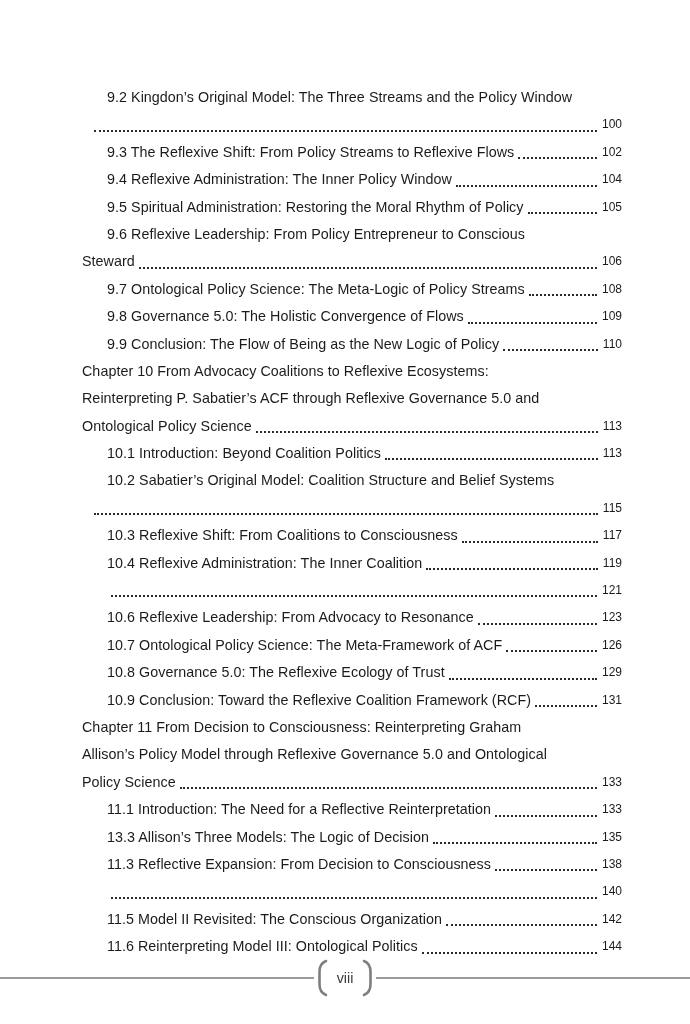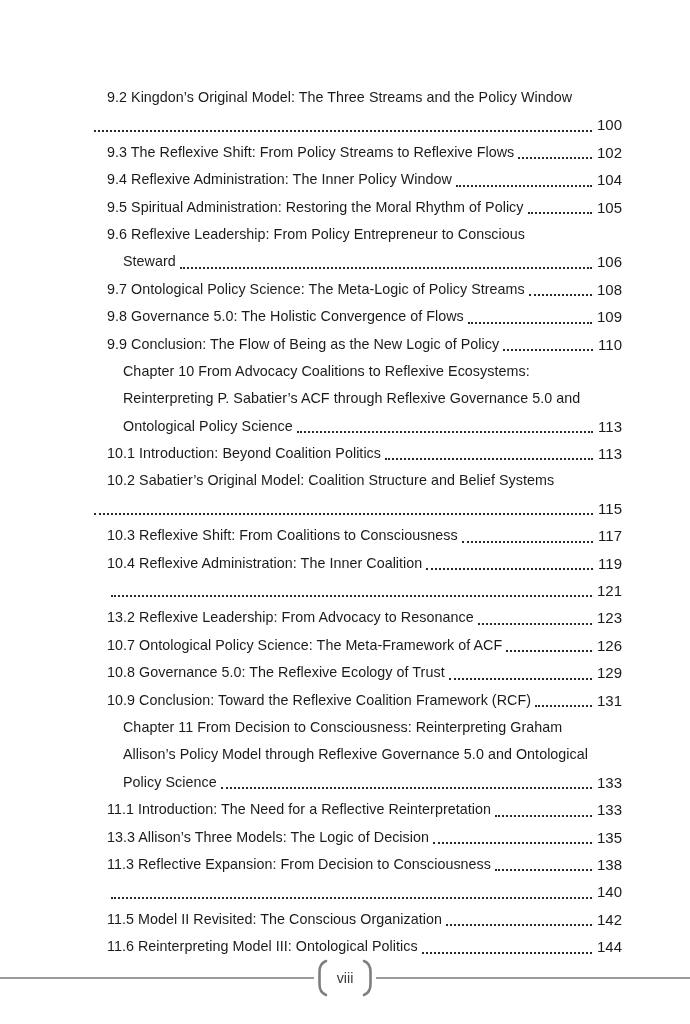--- a/index.html
+++ b/index.html
@@ -20,40 +20,40 @@
     height: 27.4px;
     align-items: stretch;
   }
   .line .t {
     font-size: 14.3px;
     line-height: 27.4px;
     white-space: pre;
     letter-spacing: 0.05px;
   }
   .line .p {
-    font-size: 15px;
+    font-size: 12px;
     line-height: 27.4px;
     text-align: center;
   }
   .leader {
     flex: 1 1 auto;
     min-width: 10px;
     position: relative;
     margin: 0 5px 0 4px;
   }
   .leader::after {
     content: "";
     position: absolute;
     left: 0; right: 0; bottom: 7px;
     border-bottom: 2px dotted #2a2a2a;
   }
   .indent-section   { padding-left: 25px; }
   .indent-wrap-dots { padding-left: 8px; }
   .indent-chapter,
-  .indent-wrap      { padding-left: 0; margin-left: 41px; }
+  .indent-wrap      { padding-left: 0; }
 
   .footer {
     position: absolute;
     top: 958px; left: 0; right: 0;
     height: 40px;
     display: flex;
     align-items: center;
     text-align: center;
   }
   .rule {
@@ -156,21 +156,21 @@
     <div class="line indent-section">
     <span class="t">10.4 Reflexive Administration: The Inner Coalition</span>
     <div class="leader"></div>
     <span class="p">119</span>
   </div>
     <div class="line indent-section">
     <div class="leader"></div>
     <span class="p">121</span>
   </div>
     <div class="line indent-section">
-    <span class="t">13.2 Reflexive Leadership: From Advocacy to Resonance</span>
+    <span class="t">10.6 Reflexive Leadership: From Advocacy to Resonance</span>
     <div class="leader"></div>
     <span class="p">123</span>
   </div>
     <div class="line indent-section">
     <span class="t">10.7 Ontological Policy Science: The Meta-Framework of ACF</span>
     <div class="leader"></div>
     <span class="p">126</span>
   </div>
     <div class="line indent-section">
     <span class="t">10.8 Governance 5.0: The Reflexive Ecology of Trust</span>

